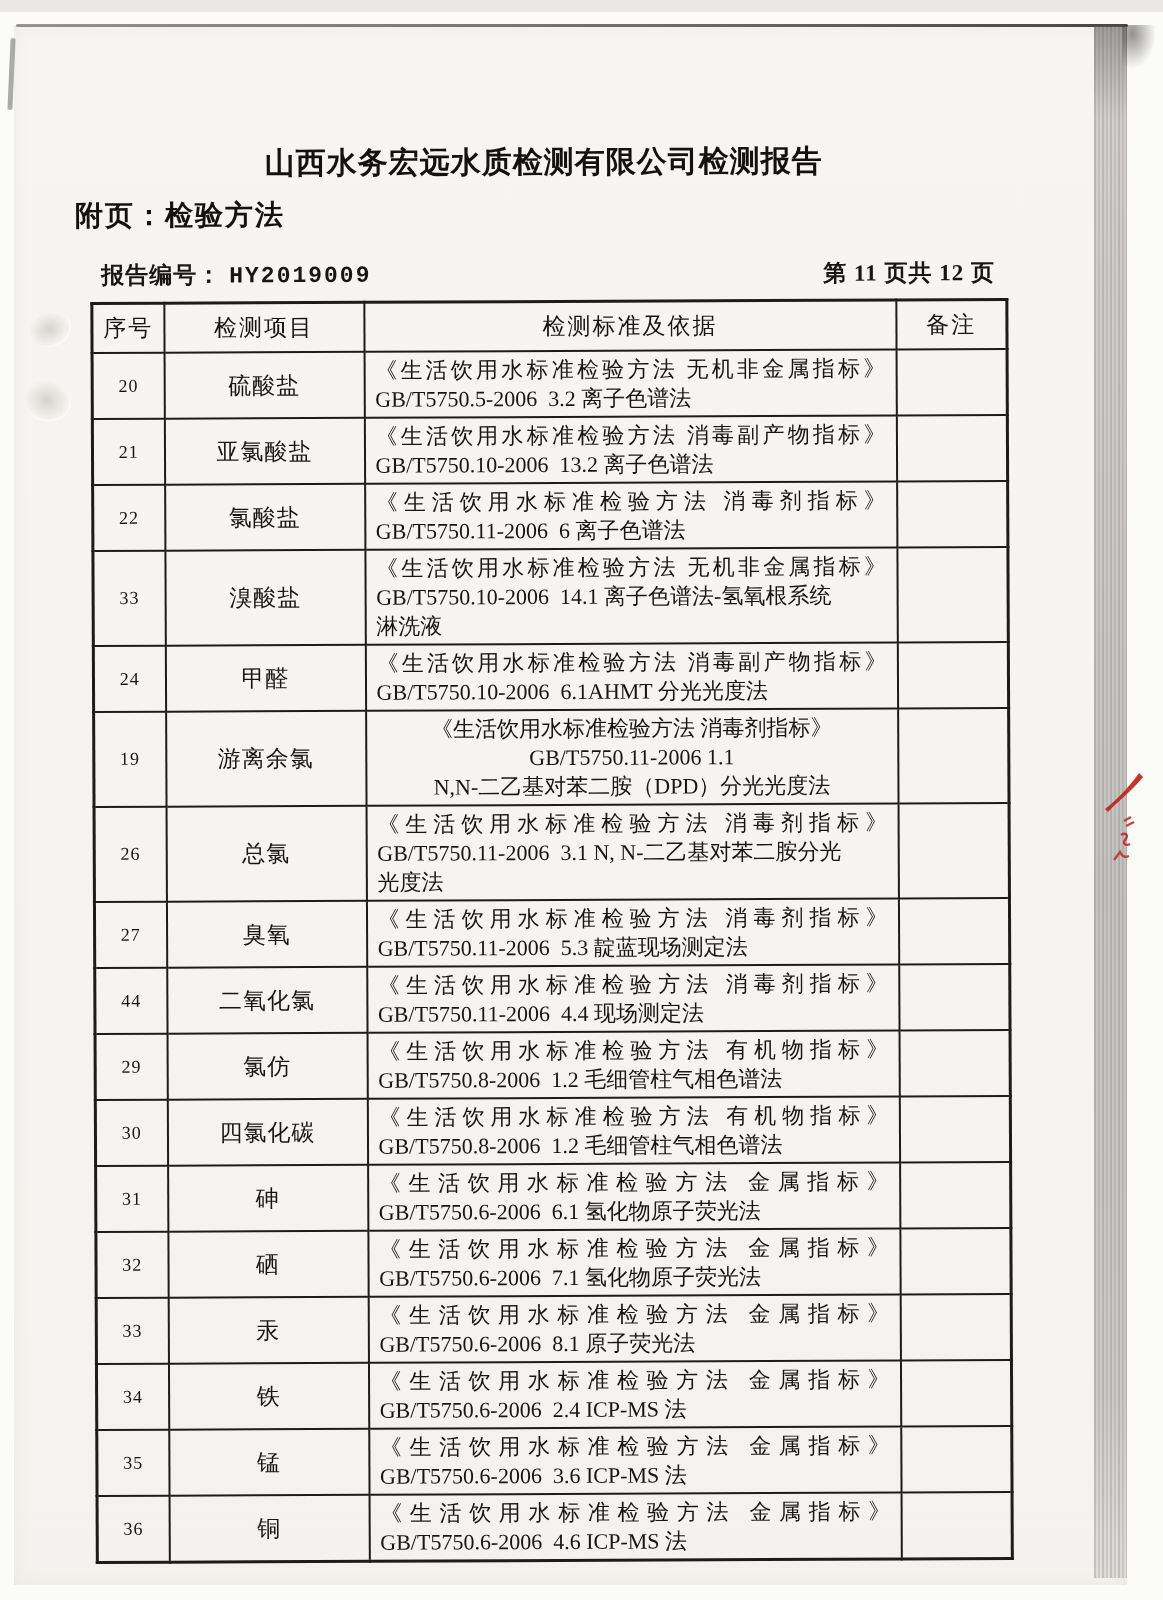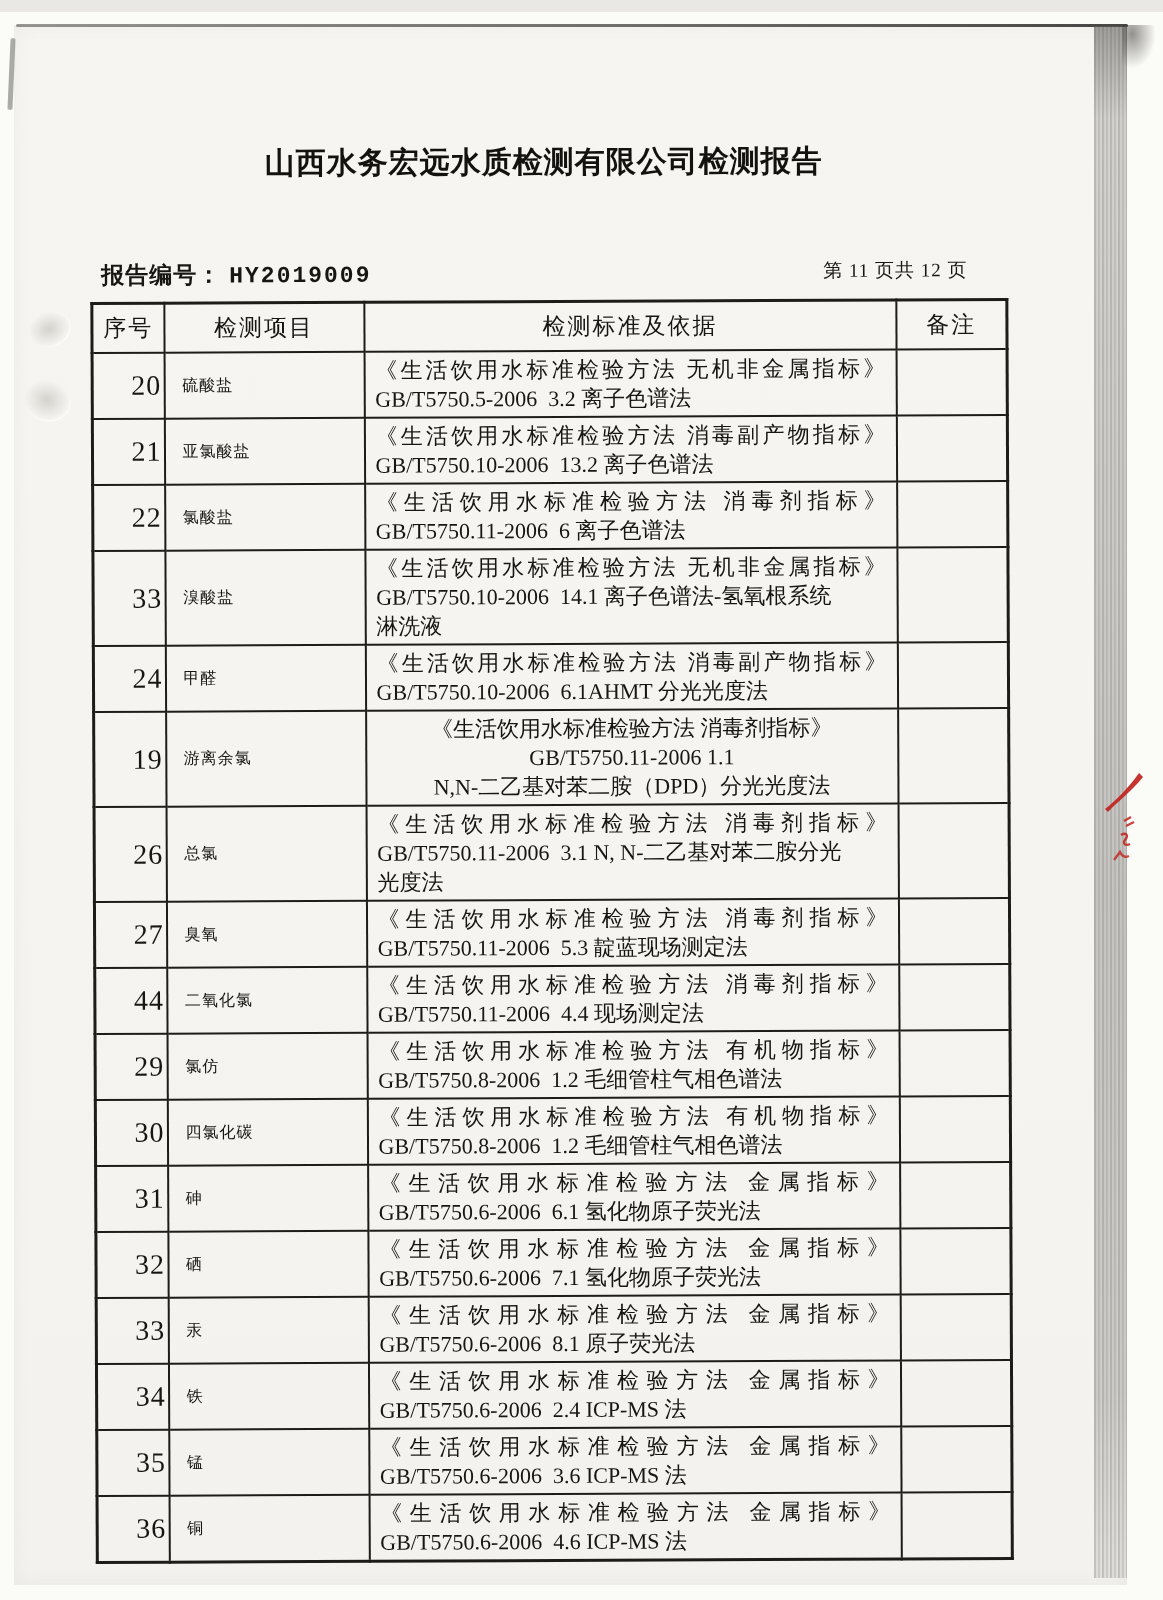--- a/index.html
+++ b/index.html
@@ -65,41 +65,41 @@
     position:absolute;left:78px;top:183px;
     font-size:28px;font-weight:700;letter-spacing:2px;color:#14120f;
   }
   .report-line{
     position:absolute;left:104px;top:246px;
     font-size:23px;font-weight:600;letter-spacing:1px;color:#181512;
   }
   .report-line .val{margin-left:8px;letter-spacing:2px;font-weight:600;font-family:Liberation Mono, monospace;}
   .page-info{
     position:absolute;left:826px;top:247px;
-    font-size:19px;font-weight:400;letter-spacing:1px;color:#181512;
+    font-size:23px;font-weight:700;letter-spacing:1px;color:#181512;
   }
   table.methods{
     position:absolute;left:93px;top:288px;width:915px;
     border-collapse:collapse;table-layout:fixed;
     font-size:22px;color:#181512;
   }
   table.methods col.c1{width:72px;}
   table.methods col.c2{width:200px;}
   table.methods col.c3{width:532px;}
   table.methods col.c4{width:111px;}
   table.methods th,table.methods td{
     border:2px solid #1e1c19;vertical-align:middle;
   }
   table.methods{border:3px solid #1e1c19;}
   table.methods th{
     height:47px;font-weight:500;font-size:23px;letter-spacing:2px;
     text-align:center;padding:0;
   }
-  td.c-no{text-align:right;font-size:28px;letter-spacing:1px;padding:3px 2px;}
-  td.c-item{text-align:left;font-size:16px;letter-spacing:1px;padding:3px 17px;}
+  td.c-no{text-align:center;font-size:18px;letter-spacing:1px;padding:3px 2px;}
+  td.c-item{text-align:center;font-size:23px;letter-spacing:1px;padding:3px 17px;}
   td.c-note{padding:0;}
   td.c-std{padding:3px 10px;}
   .std-line{
     line-height:29px;white-space:pre-wrap;text-align:left;
   }
   .std-line.first{
     white-space:normal;
     text-align:justify;text-align-last:justify;
   }
   .std-line.centered{text-align:center;text-align-last:center;white-space:normal;}
@@ -119,20 +119,21 @@
 
   <svg class="red-mark" width="46" height="112" viewBox="0 0 46 112">
     <path d="M3 41 C 12 34, 25 22, 37 5 L 41 9 C 29 24, 14 35, 6 44 Z" fill="#c0231d" opacity="0.92"></path>
     <path d="M22 53 l7 -4 m-5 9 l8 -4" stroke="#c0231d" stroke-width="2.2" fill="none" opacity="0.85"></path>
     <path d="M19 67 c5 -3 8 0 4 5 c-3 4 1 6 5 4" stroke="#c0231d" stroke-width="2.4" fill="none" opacity="0.85"></path>
     <path d="M12 92 l6 -8 c2 4 5 6 9 4" stroke="#c0231d" stroke-width="2.4" fill="none" opacity="0.8"></path>
   </svg>
 
   <div class="content">
     <div class="title">山西水务宏远水质检测有限公司检测报告</div>
+    <div class="subtitle">附页：检验方法</div>
     <div class="report-line">
       <span>报告编号：</span><span class="val">HY2019009</span>
     </div>
     <div class="page-info">第 11 页共 12 页</div>
 
     <table class="methods">
       <colgroup>
           <col class="c1">
           <col class="c2">
           <col class="c3">

